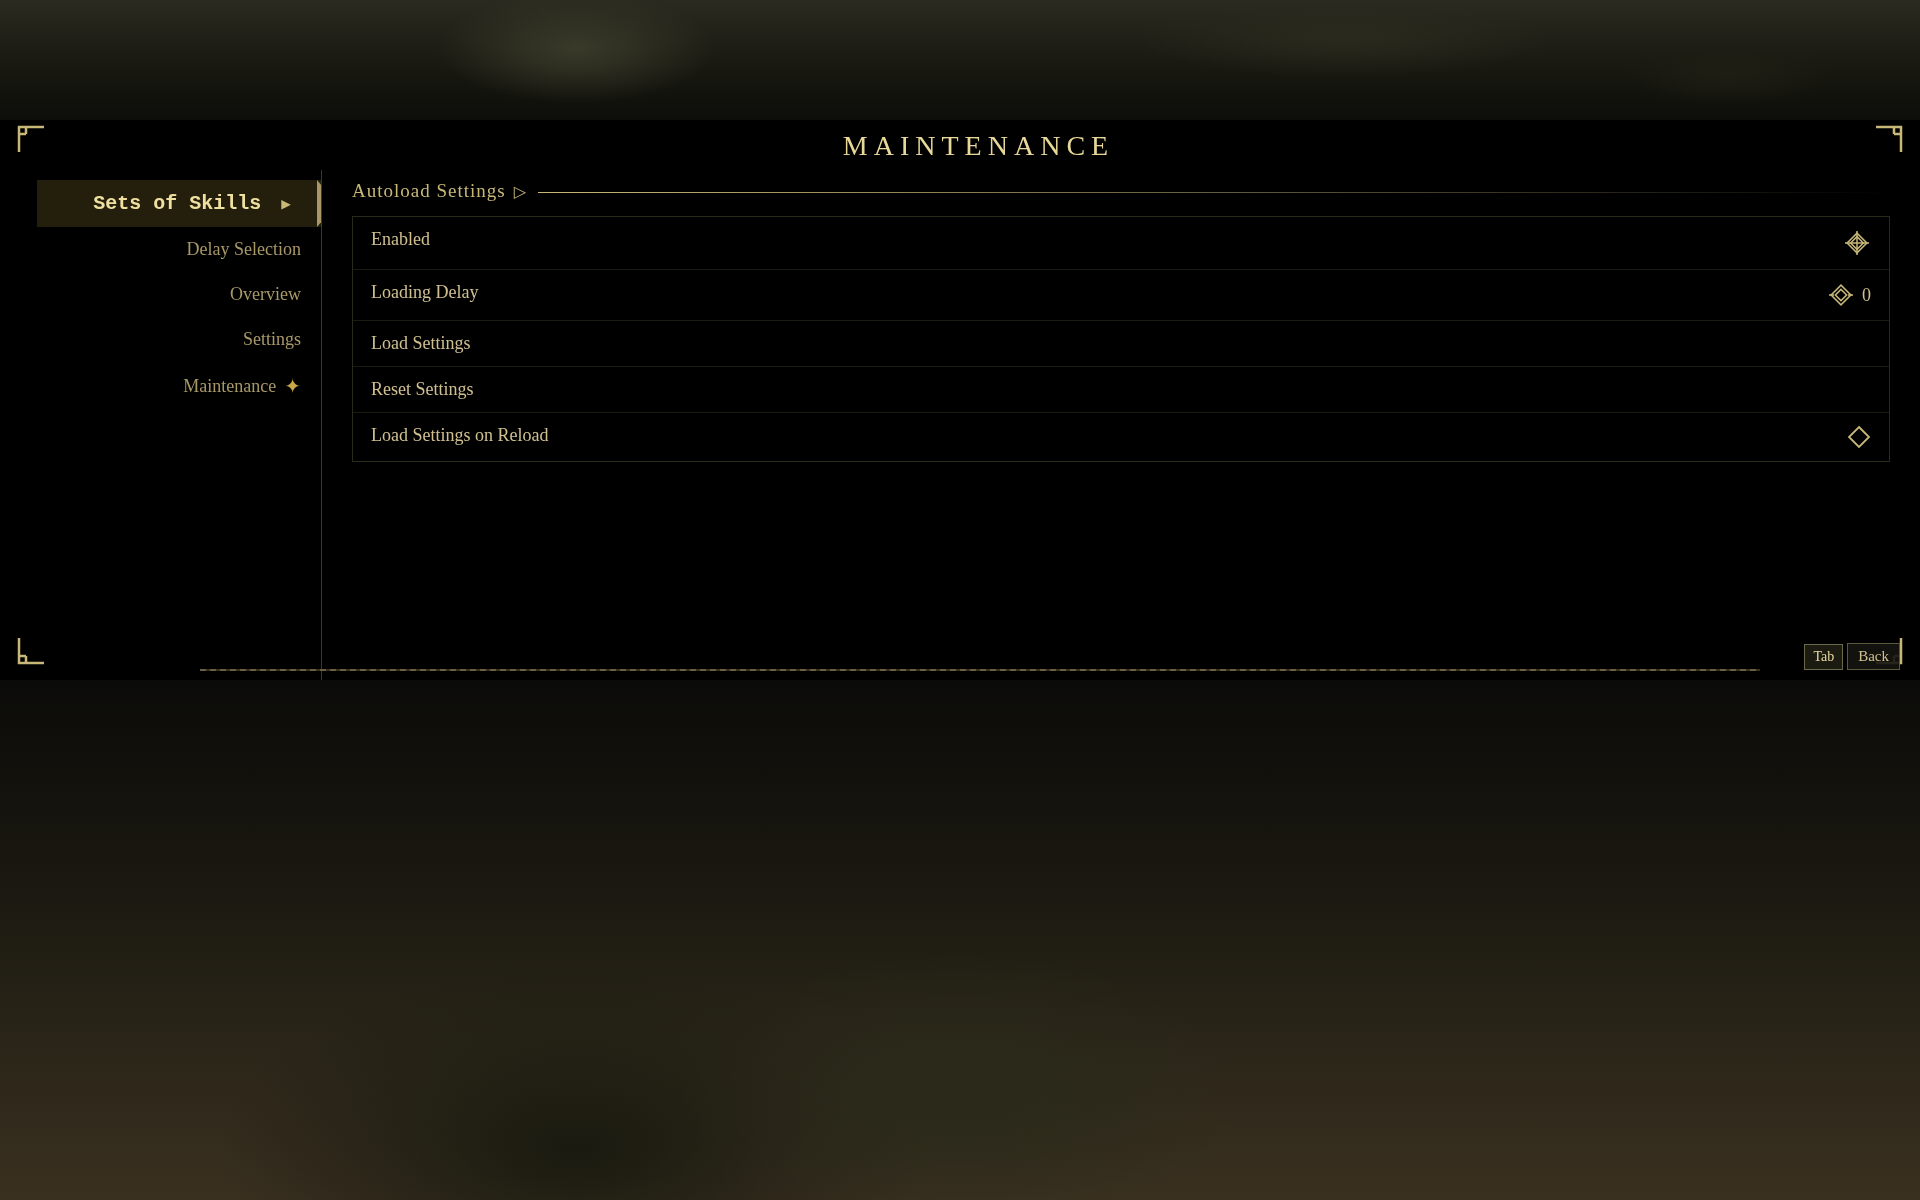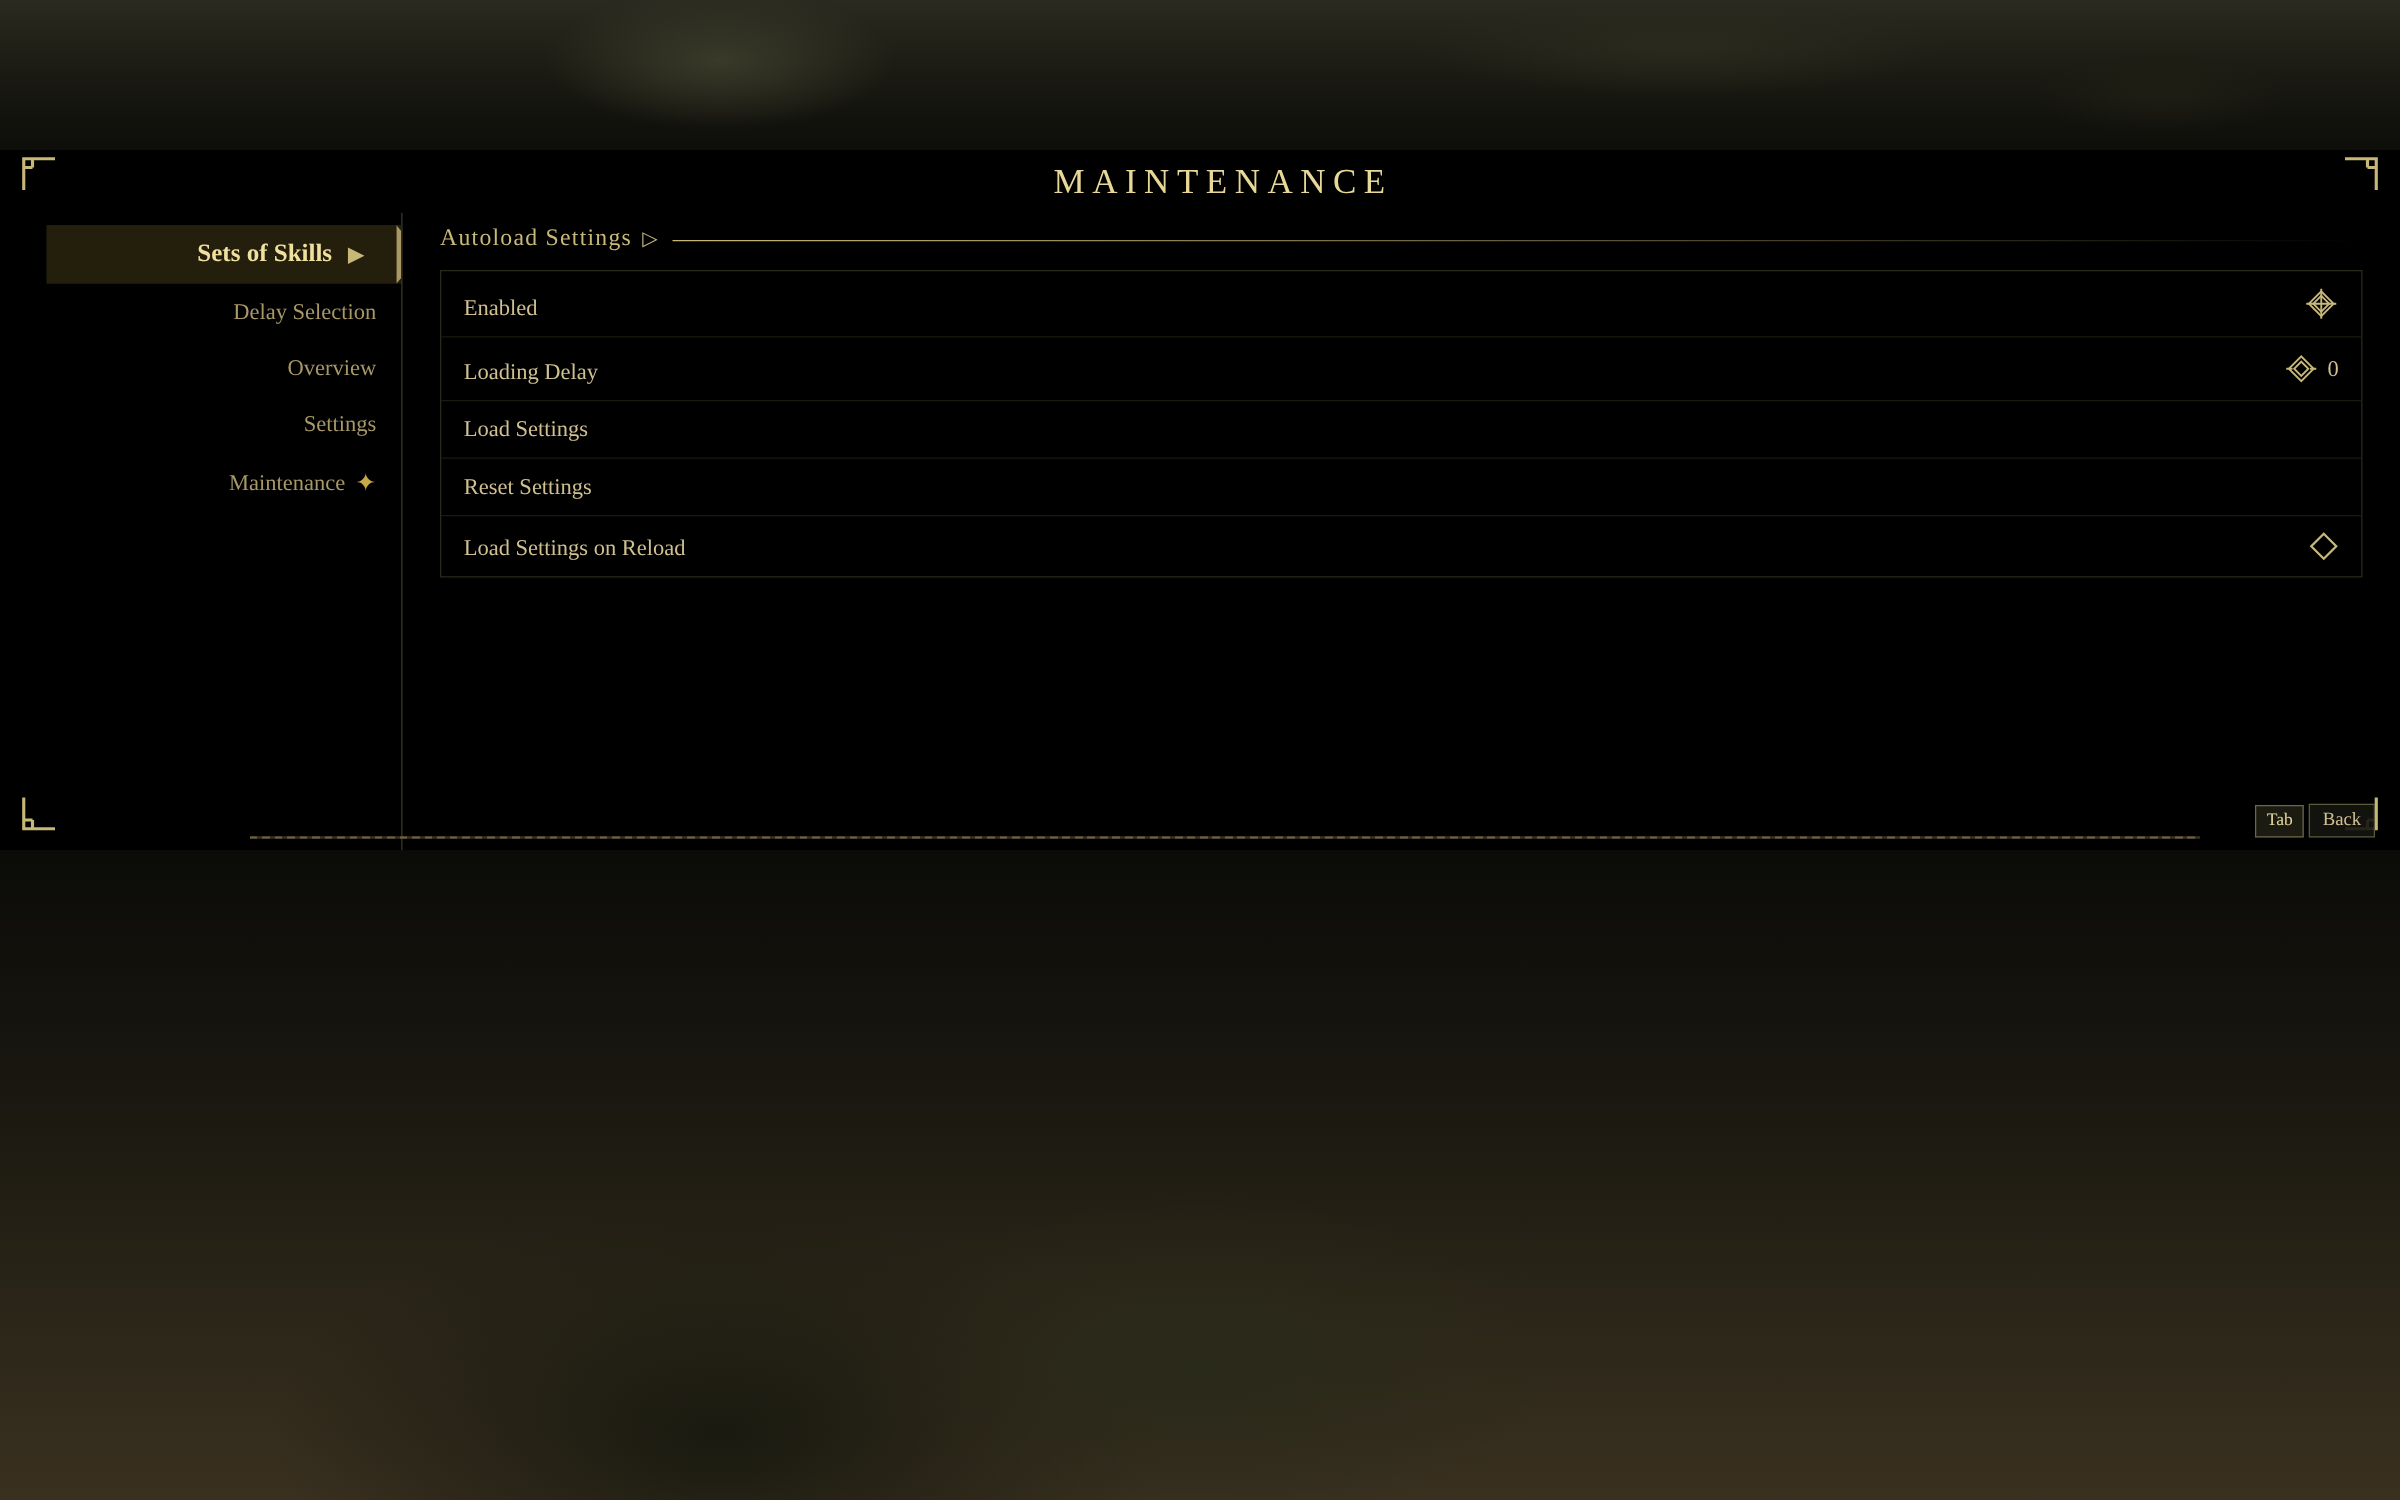--- a/index.html
+++ b/index.html
@@ -99,20 +99,21 @@
       position: relative;
     }
 
     .sidebar-item.active {
       background: rgba(60,50,20,0.6);
       color: #f0e0a0;
       font-size: 20px;
       font-weight: bold;
       text-align: right;
       padding-right: 30px;
+      font-family: Liberation Mono, monospace;
     }
 
     .sidebar-item.active::after {
       content: '';
       position: absolute;
       right: 0;
       top: 0;
       bottom: 0;
       width: 4px;
       background: #a89868;
@@ -167,21 +168,21 @@
     }
 
     
     .settings-list {
       border: 1px solid #2a2a1a;
       background: rgba(0,0,0,0.5);
     }
 
     .setting-row {
       display: flex;
-      align-items: flex-end;
+      align-items: flex-start;
       justify-content: space-between;
       padding: 12px 18px;
       border-bottom: 1px solid #1a1a10;
       cursor: pointer;
       gap: 47px;
     }
 
     .setting-row:last-child {
       border-bottom: none;
     }

